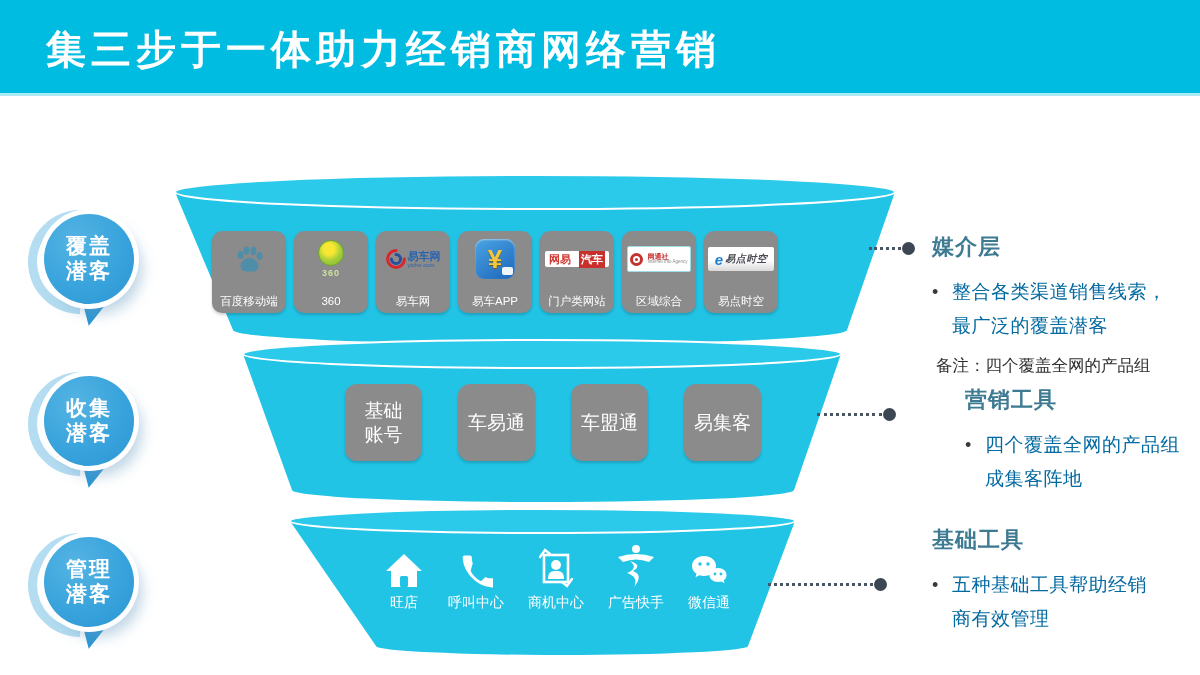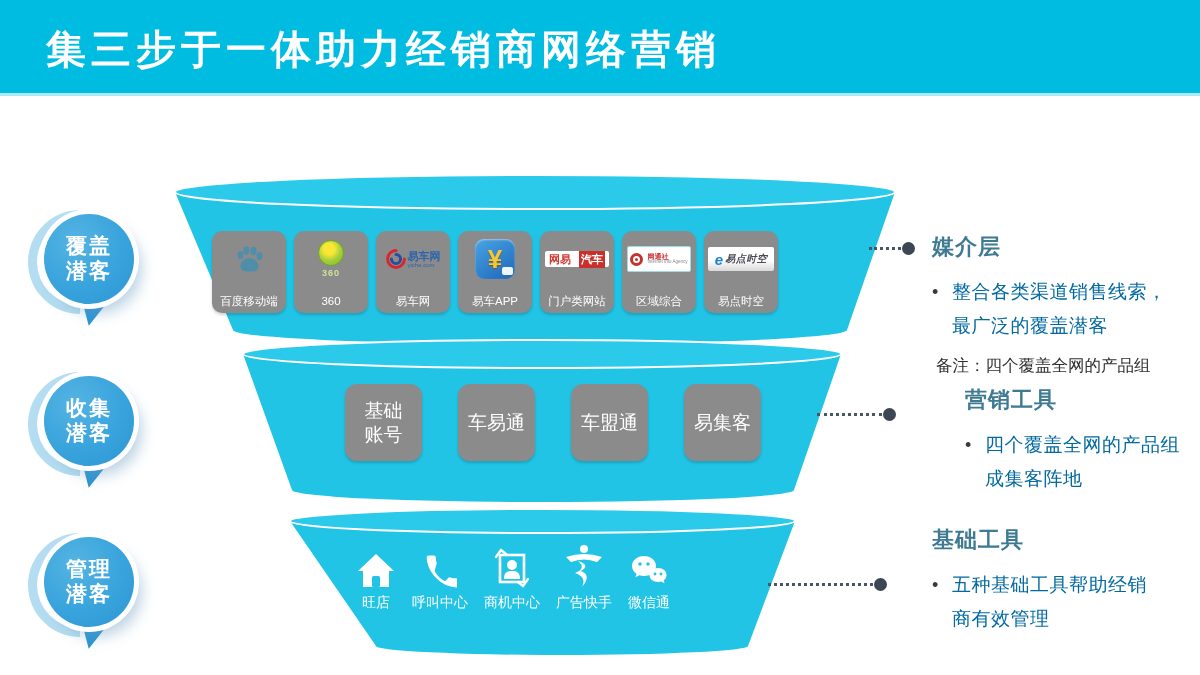--- a/index.html
+++ b/index.html
@@ -92,21 +92,21 @@
   .tools-row { position:absolute; left:345px; top:384px; display:flex; gap:36px; }
   .tool-box {
     width:77px; height:77px; background:#8b8b8b; border-radius:12px;
     box-shadow:0 2px 3px rgba(0,0,0,0.18);
     display:flex; align-items:center; justify-content:center; text-align:center;
   }
   .tool-box .tool-label { color:#ffffff; font-size:19px; line-height:1.25; }
   .tool-box .tool-label span { display:block; }
   .tool-box .tool-label span:empty { display:none; }
   
-  .basic-row { position:absolute; left:356px; top:548px; display:flex; gap:16px; align-items:flex-end; }
+  .basic-row { position:absolute; left:384px; top:548px; display:flex; gap:24px; align-items:flex-end; }
   .basic-item { display:flex; flex-direction:column; align-items:center; gap:7px; }
   .basic-item .basic-icon { height:40px; display:flex; align-items:flex-end; justify-content:center; }
   .basic-item .basic-label { color:#ffffff; font-size:14px; white-space:nowrap; line-height:1; }
   
   .connector { position:absolute; border-top:3px dotted #4a5562; }
   .connector-dot { position:absolute; width:13px; height:13px; border-radius:50%; background:#3d4754; }
   
   .annotation { position:absolute; left:932px; width:245px; }
   .annotation .heading { color:#3e7a92; font-size:22px; font-weight:bold; letter-spacing:1px; }
   .annotation .bullet-row { display:flex; margin-top:13px; }

